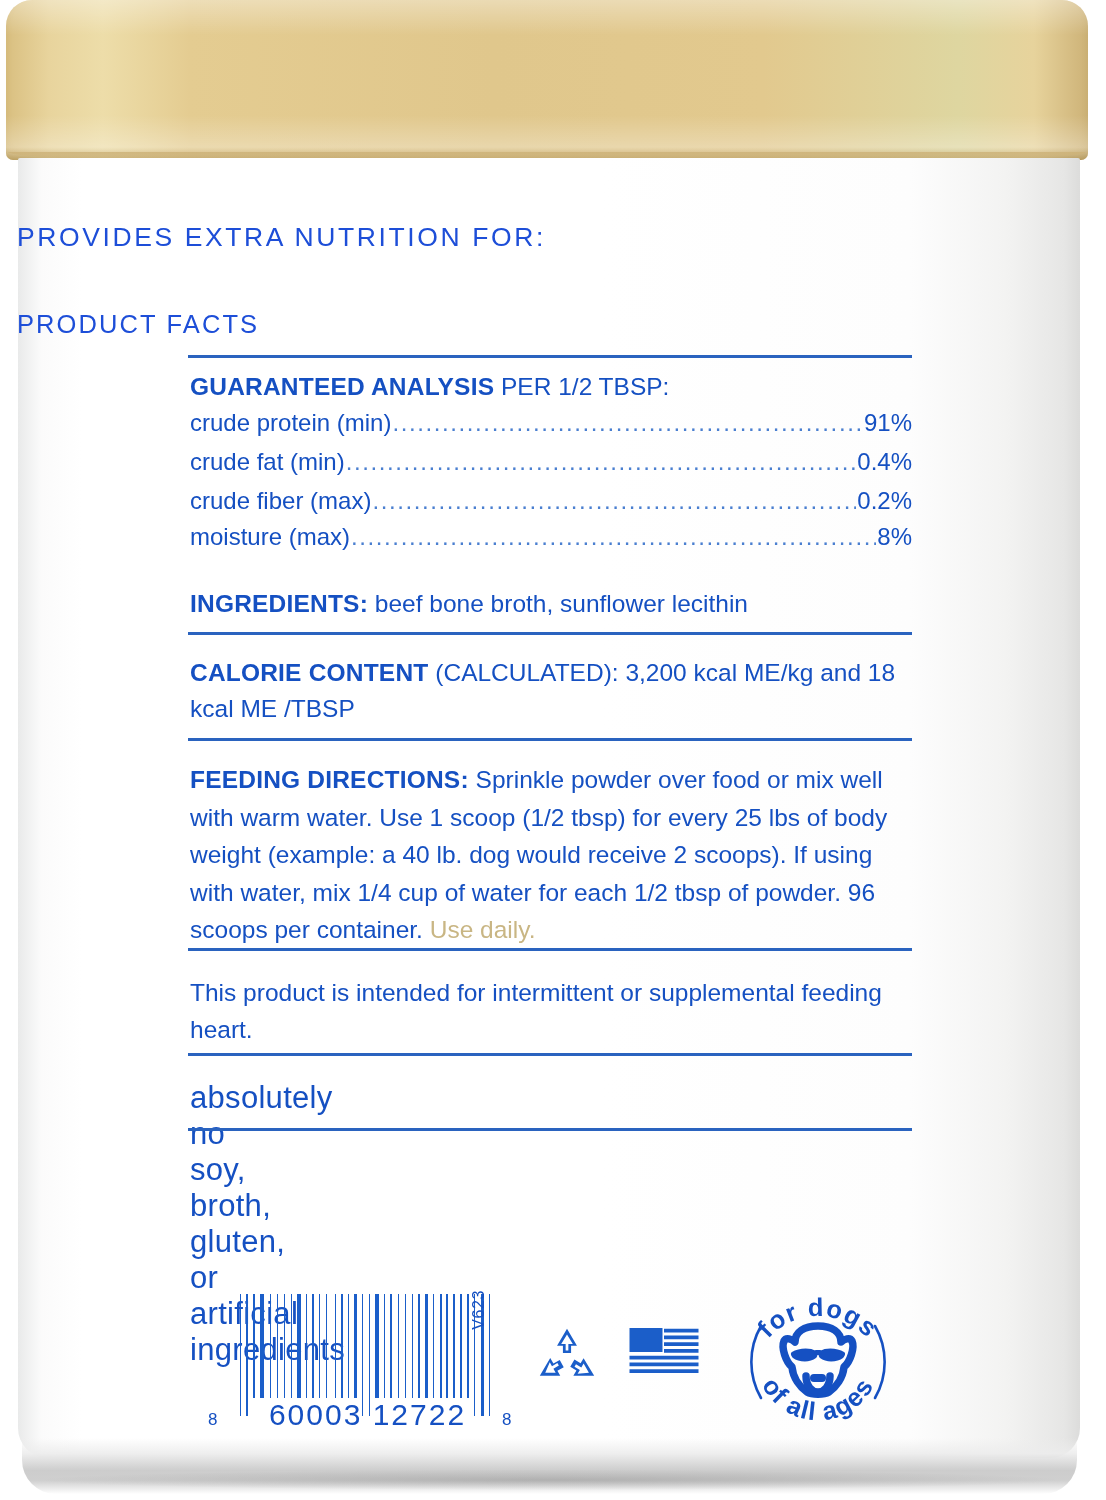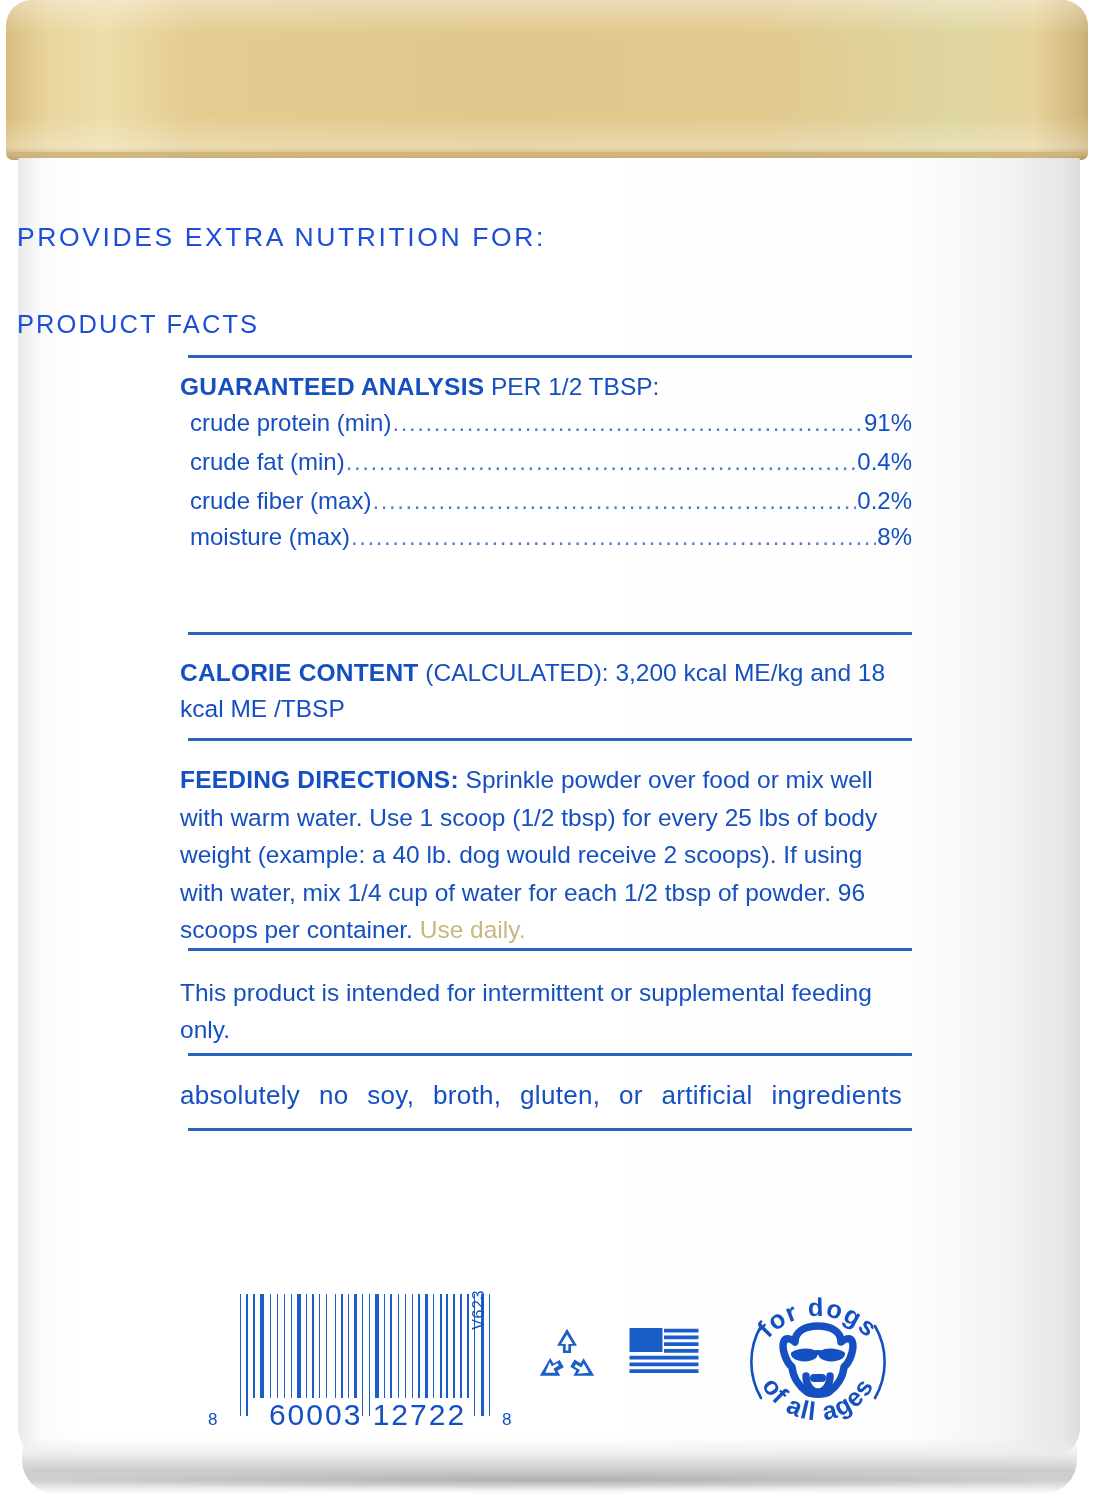--- a/index.html
+++ b/index.html
@@ -102,21 +102,21 @@
     position:absolute; left:188px; width:724px; height:3px;
     background:#2a63bf;
   }
   #rule1 { top:355px; }
   #rule2 { top:632px; }
   #rule3 { top:738px; }
   #rule4 { top:948px; }
   #rule5 { top:1053px; }
   #rule6 { top:1128px; }
 
-  .blk { position:absolute; left:180px; width:722px; color:#1550c2; }
+  .blk { position:absolute; left:190px; width:722px; color:#1550c2; }
 
   .lbl-strong { font-weight:700; letter-spacing:.2px; }
 
   #ga-title { top:373px; font-size:24.5px; }
 
   .ga-row {
     position:absolute; left:190px; width:722px; height:34px;
     font-size:24px; display:flex; align-items:baseline; white-space:nowrap;
   }
   .ga-name { flex:0 0 auto; }
@@ -126,23 +126,23 @@
     color:#4a7fd0;
   }
   .ga-val { flex:0 0 auto; }
   #ga0 { top:409px; } #ga1 { top:448px; } #ga2 { top:487px; } #ga3 { top:523px; }
 
   #ingredients { top:590px; font-size:24.5px; }
   #calories   { top:655px; font-size:24.5px; line-height:36px; }
   #feeding    { top:761px; font-size:24.5px; line-height:37.5px; }
   #intermittent { top:974px; font-size:24.5px; line-height:37px; }
   #nosoy {
-    top:1080px; font-size:26px; letter-spacing:.3px;
+    top:1080px; font-size:31px; letter-spacing:.3px;
     text-align:justify; text-align-last:justify; white-space:nowrap;
-    display:flex; justify-content:space-between;
+    display:flex; justify-content:space-between;flex-direction:column;
   }
   .use-daily { color:#c9b684; }
 
   #mfg { top:1172px; font-size:23px; text-align:center; line-height:35px; left:0; width:1106px; }
 
   
   #barcode-wrap { position:absolute; left:240px; top:1294px; width:255px; height:152px; }
   #bars { position:absolute; left:0; top:0; width:255px; height:122px; display:flex; align-items:flex-start; }
   #bars i { display:block; background:#1b5ec9; margin-right:2px; }
   #bc-left  { position:absolute; left:-32px; top:116px; font-size:17px; color:#1550c2; }
@@ -199,36 +199,39 @@
       <span class="ga-name">crude fiber (max)</span>
       <span class="ga-dots">........................................................................................................................</span>
       <span class="ga-val">0.2%</span>
     </div>
     <div class="ga-row" id="ga3">
       <span class="ga-name">moisture (max)</span>
       <span class="ga-dots">........................................................................................................................</span>
       <span class="ga-val">8%</span>
     </div>
 
+    <div class="blk" id="ingredients">
+      <span class="lbl-strong">INGREDIENTS:</span><span> beef bone broth, sunflower lecithin</span>
+    </div>
 
     <div class="rule" id="rule2"></div>
 
     <div class="blk" id="calories">
       <span class="lbl-strong">CALORIE CONTENT</span><span> (CALCULATED): 3,200 kcal ME/kg and 18 kcal ME /TBSP</span>
     </div>
 
     <div class="rule" id="rule3"></div>
 
     <div class="blk" id="feeding">
       <span class="lbl-strong">FEEDING DIRECTIONS:</span><span> Sprinkle powder over food or mix well with warm water. Use 1 scoop (1/2 tbsp) for every 25 lbs of body weight (example: a 40 lb. dog would receive 2 scoops). If using with water, mix 1/4 cup of water for each 1/2 tbsp of powder. 96 scoops per container. </span><span class="use-daily">Use daily.</span>
     </div>
 
     <div class="rule" id="rule4"></div>
 
-    <div class="blk" id="intermittent">This product is intended for intermittent or supplemental feeding only.</div>
+    <div class="blk" id="intermittent">This product is intended for intermittent or supplemental feeding heart.</div>
 
     <div class="rule" id="rule5"></div>
 
     <div class="blk" id="nosoy">
       <span>absolutely</span>
       <span>no</span>
       <span>soy,</span>
       <span>broth,</span>
       <span>gluten,</span>
       <span>or</span>

